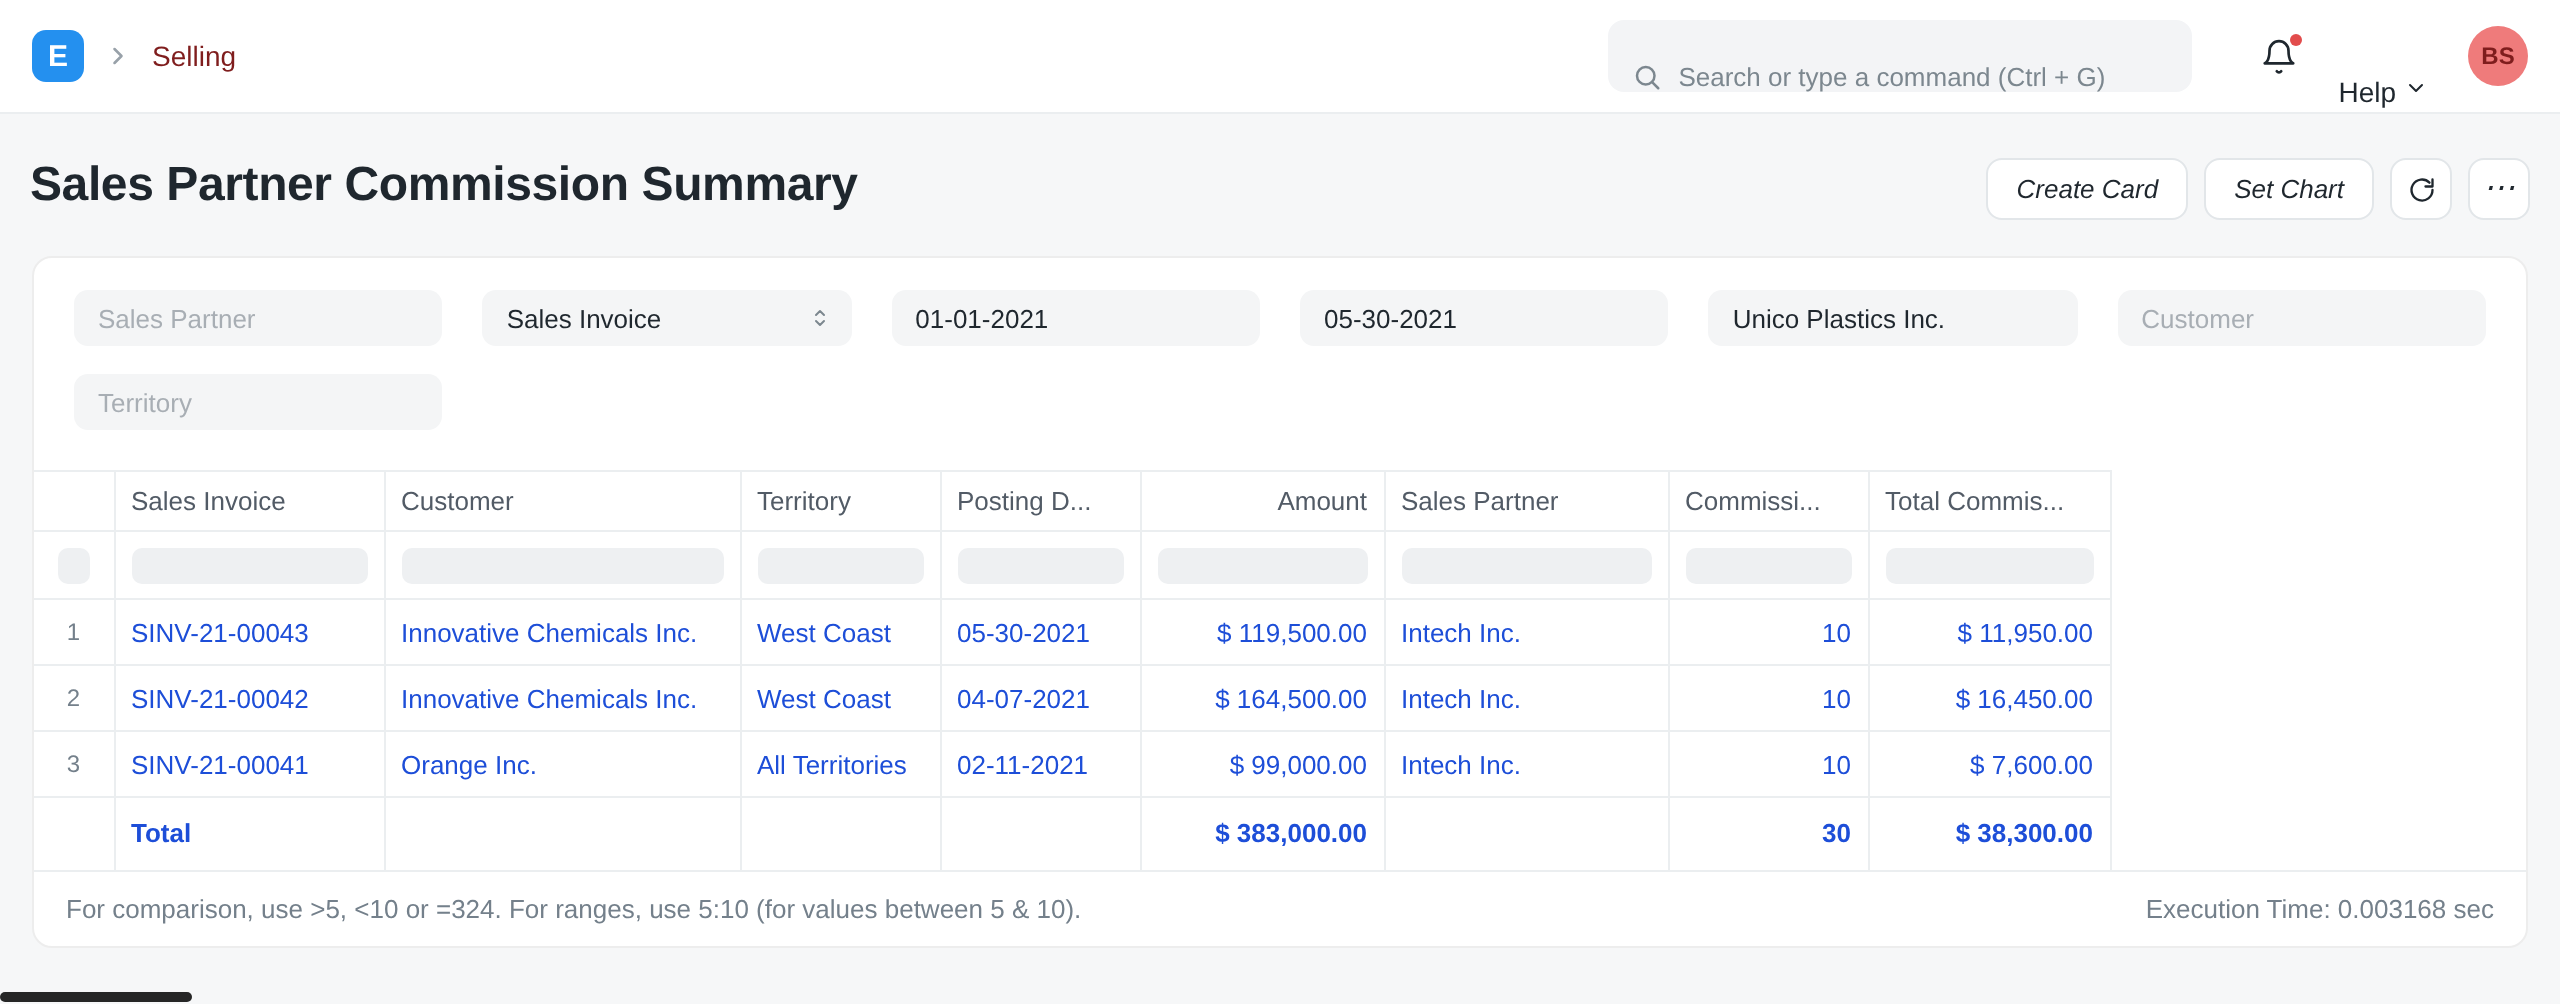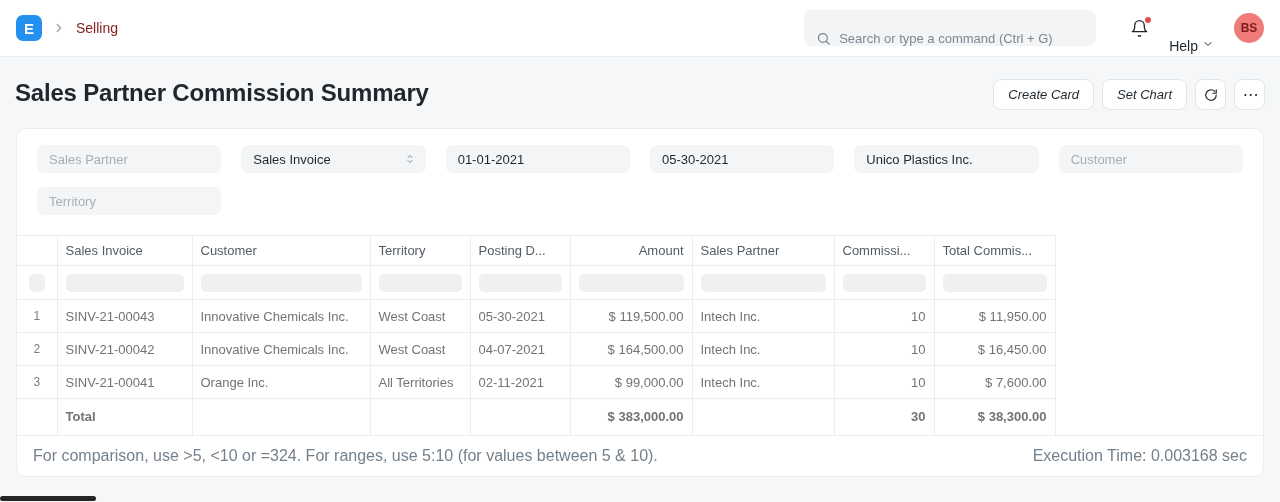--- a/index.html
+++ b/index.html
@@ -93,28 +93,28 @@
   }
   table.report th, table.report td {
     border-right:1px solid #ebeef0; border-bottom:1px solid #ebeef0;
     padding:0 8px; white-space:nowrap; overflow:hidden; text-overflow:ellipsis;
   }
   tr.head th { height:30px; font-weight:500; color:#525b66; text-align:left; }
   tr.head th.ta-r { text-align:right; }
   tr.col-filters td { height:34px; }
   .fbox { height:18px; background:#eef0f2; border-radius:5px; cursor:text; }
   .fbox-sm { width:16px; height:18px; background:#eef0f2; border-radius:5px; margin:0 auto; cursor:pointer; }
-  tbody td { height:33px; color:#737373; }
+  tbody td { height:33px; color:#1d4ed8; }
   td.num { text-align:center; color:#74808b; font-size:12px; }
   .ta-r { text-align:right;margin-top:36px; }
   tr.total-row td { height:36px; font-weight:700; border-bottom:none; }
 
   .card-footer {
     display:flex; align-items:center; justify-content:space-between;
-    border-top:1px solid #ebeef0; padding:11px 16px; font-size:16px; color:#74808b;
+    border-top:1px solid #ebeef0; padding:11px 16px; font-size:13px; color:#74808b;
   }
 
   .h-scroll-thumb {
     position:absolute; left:0; bottom:1px; width:96px; height:5px;
     background:#262626; border-radius:3px; cursor:grab;
   }
 </style>
 </head>
 <body>
 

